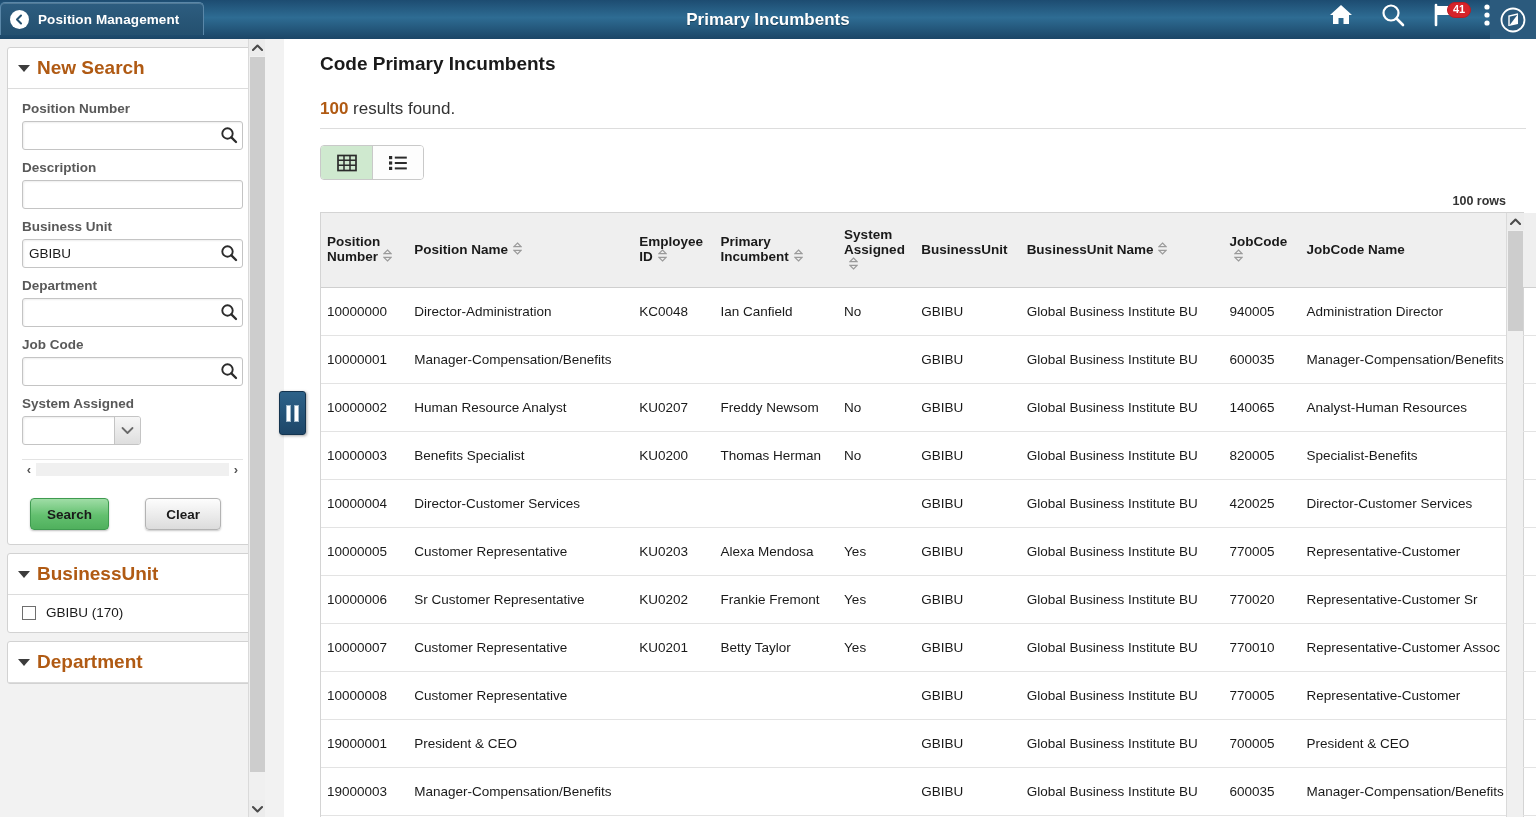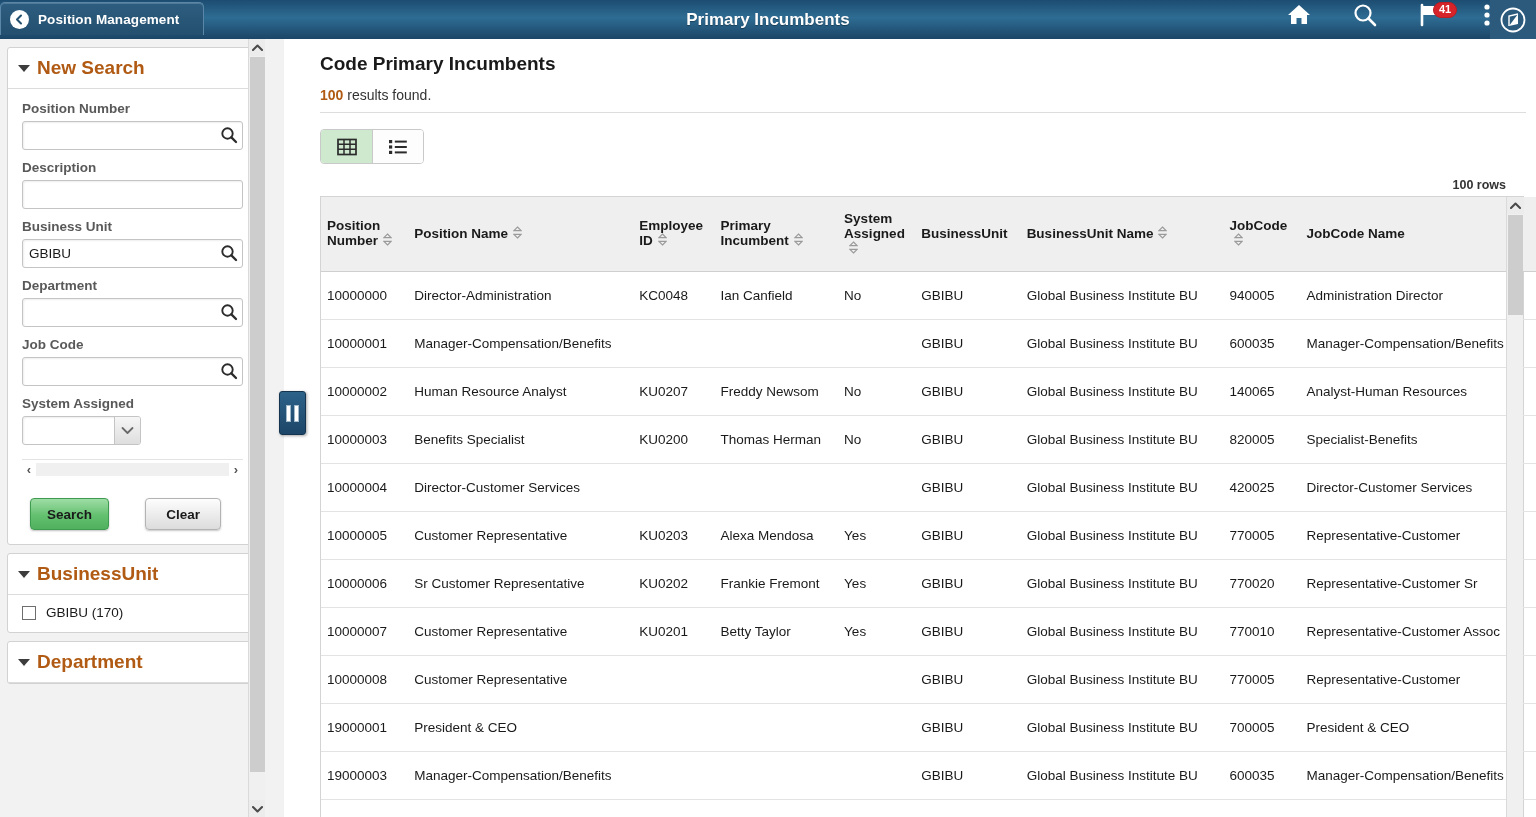--- a/index.html
+++ b/index.html
@@ -39,21 +39,21 @@
     white-space: nowrap; letter-spacing: .1px;
   }
   .topbar-title {
     position: absolute; left: 0; right: 0; top: 0; height: 39px;
     display: flex; align-items: center; justify-content: center;
     color: #ffffff; font-size: 17px; font-weight: bold;
     pointer-events: none; text-shadow: 0 1px 1px rgba(0,0,0,.35);
   }
   .topbar-icons {
     position: absolute; right: 46px; top: 0; height: 29px;
-    display: flex; align-items: center; gap: 40px;
+    display: flex; align-items: center; gap: 26px;
   }
   .ticon { cursor: pointer; display: flex; align-items: center; position: relative; }
   .badge {
     position: absolute; left: 15px; top: -1px;
     background: #d6232a; color: #fff;
     font-size: 11px; font-weight: bold;
     border-radius: 9px; padding: 1px 5px 2px 5px;
     line-height: 1; min-width: 20px; text-align: center;
     border: 1px solid #b81e24;
   }
@@ -198,21 +198,21 @@
 
   
   .main {
     position: absolute; left: 284px; top: 0;
     width: 1252px; height: 778px;
     background: #ffffff;
     padding: 0 0 0 0;
   }
   .main-inner { padding: 14px 10px 0 36px; }
   .page-title { font-size: 19px; font-weight: bold; color: #1a1a1a; }
-  .results-line { font-size: 14px; color: #333; margin-top: 12px; }
+  .results-line { font-size: 17px; color: #333; margin-top: 24px; }
   .results-count { color: #b05a13; font-weight: bold; }
   .hr { height: 1px; background: #dddddd; margin: 9px 0 0 0; }
 
   .view-toggle {
     margin-top: 16px; display: inline-flex;
     border: 1px solid #c9c9c9; border-radius: 4px; overflow: hidden;
     background: #fff;
   }
   .vt-btn {
     width: 51px; height: 33px;

